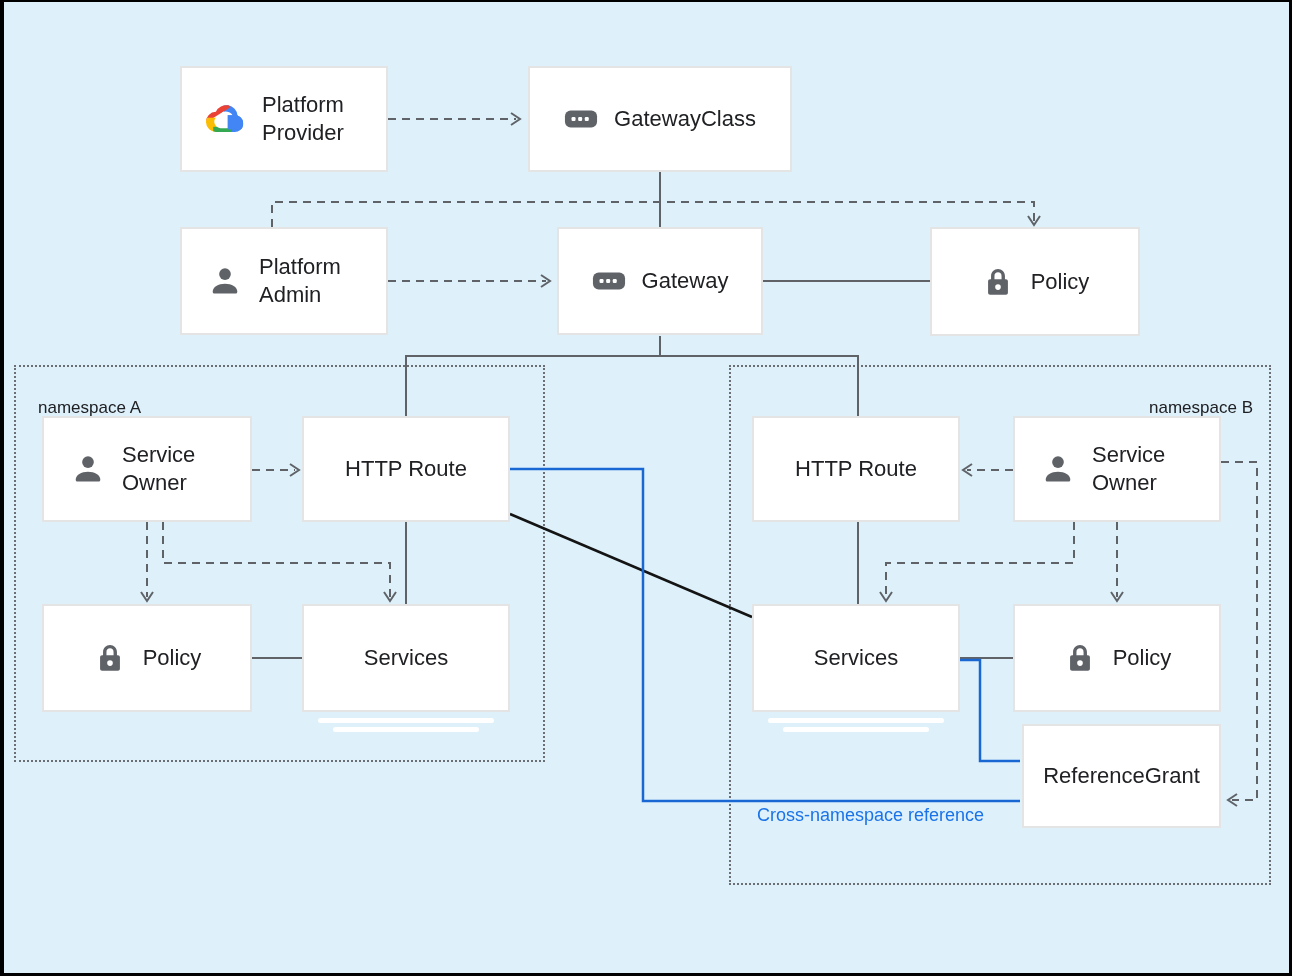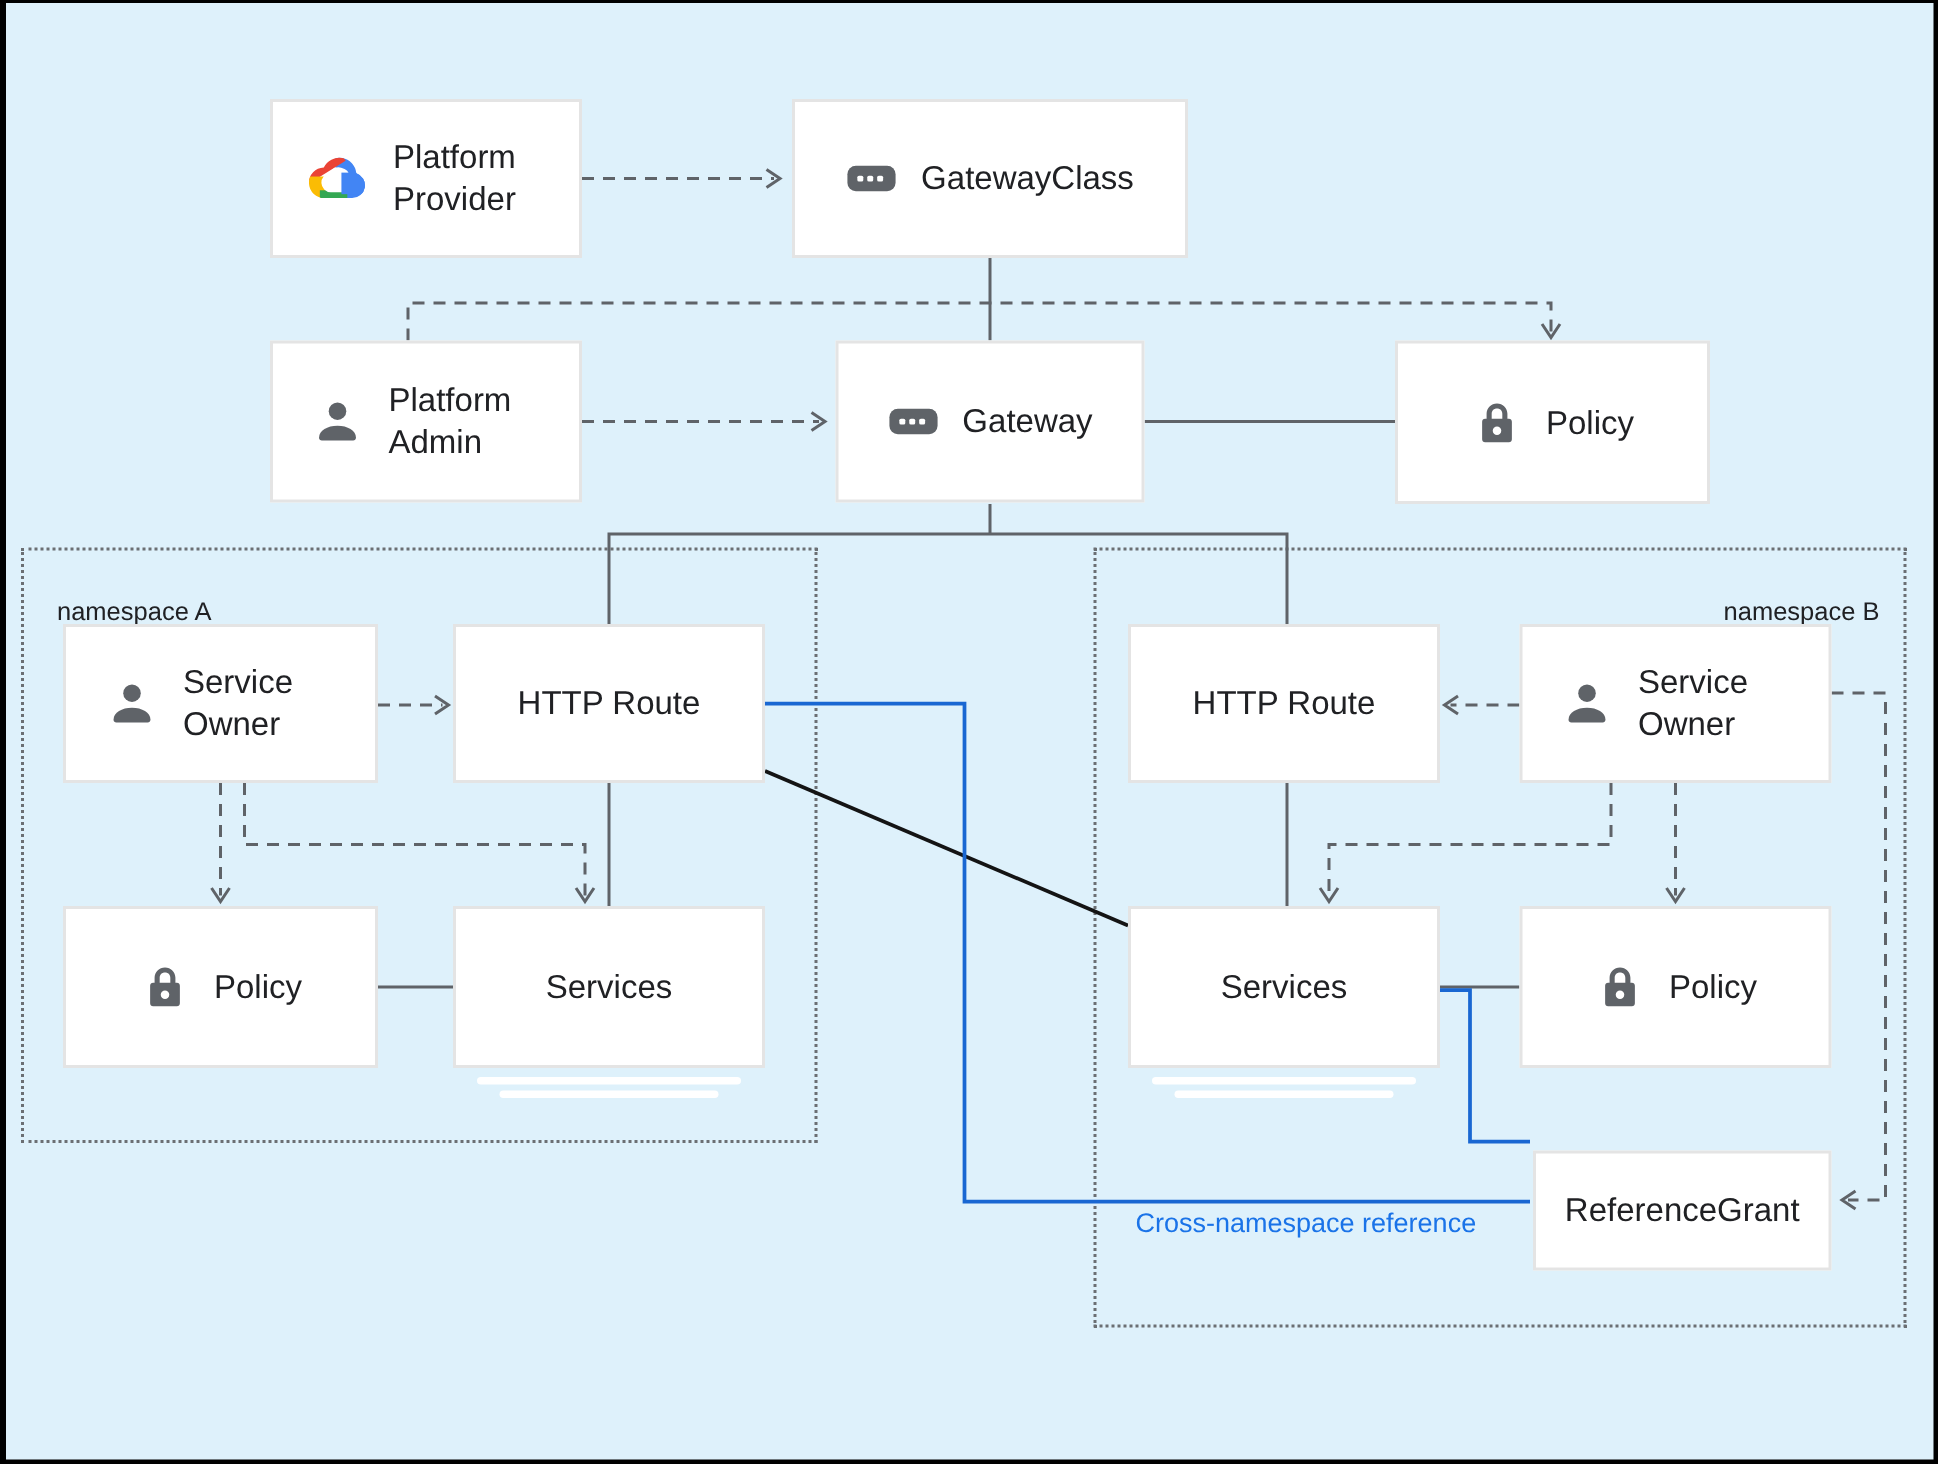--- a/index.html
+++ b/index.html
@@ -203,20 +203,20 @@
   <div class="node" style="left:1013px;top:604px;width:208px;height:108px;">
     <span class="icon">
       <svg width="34" height="34" viewBox="0 0 24 24">
         <path fill="#5f6368" d="M12 2.8c-2.7 0-4.9 2.2-4.9 4.9V10H6.4C5.6 10 5 10.6 5 11.4v8.2c0 .8.6 1.4 1.4 1.4h11.2c.8 0 1.4-.6 1.4-1.4v-8.2c0-.8-.6-1.4-1.4-1.4h-.7V7.7c0-2.7-2.2-4.9-4.9-4.9zm0 2.4c1.5 0 2.5 1 2.5 2.5V10h-5V7.7c0-1.5 1-2.5 2.5-2.5z"></path>
         <circle fill="#fff" cx="12" cy="15.6" r="2"></circle>
       </svg>
     </span>
     <span class="lbl">Policy</span>
   </div>
 
-  <div class="node" style="left:1022px;top:767px;width:199px;height:80px;">
+  <div class="node" style="left:1022px;top:724px;width:199px;height:104px;">
     <span class="lbl">ReferenceGrant</span>
   </div>
 
   <div class="xns" style="left:757px;top:805px;text-align:right;">Cross-namespace reference</div>
 
   <div class="frame"></div>
 </div>
 
 </body></html>

